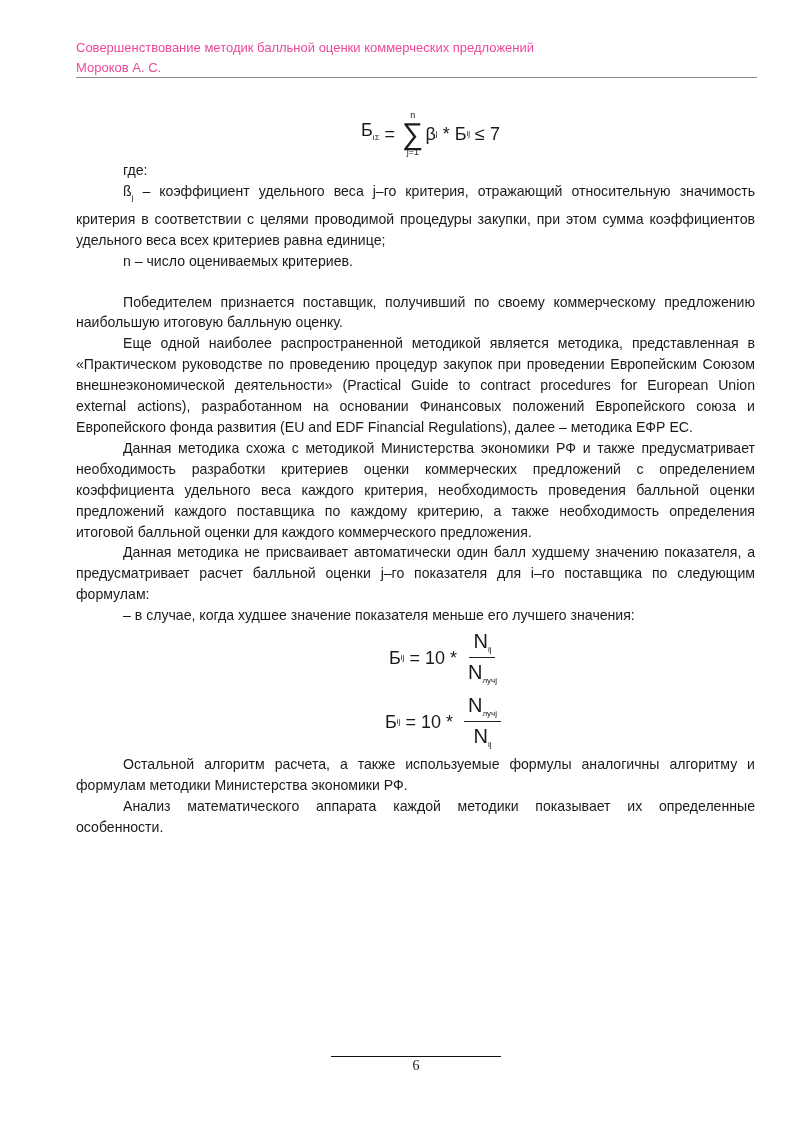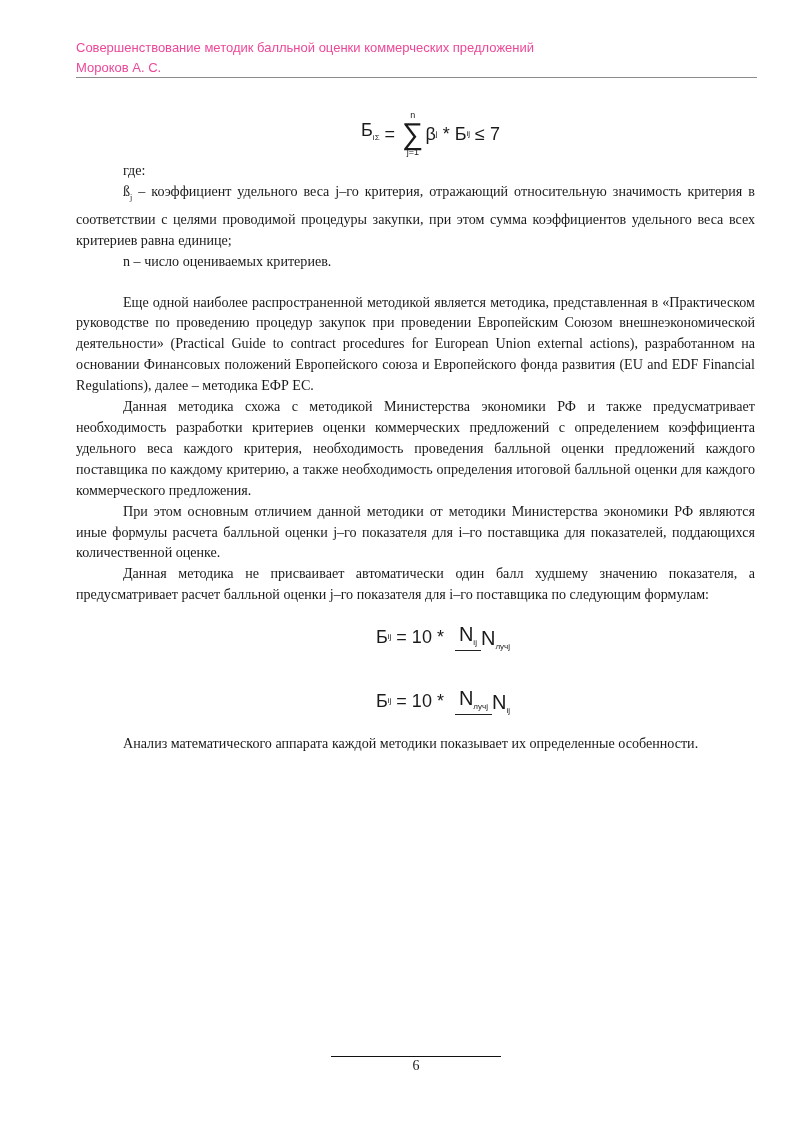--- a/index.html
+++ b/index.html
@@ -2,30 +2,30 @@
 <html><head>
   <meta charset="utf-8">
   <style>
     html, body { margin: 0; padding: 0; background: #ffffff; }
     body { width: 793px; height: 1122px; position: relative; overflow: hidden;
            font-family: "Liberation Sans", "DejaVu Sans", sans-serif; color: #1a1a1a; }
     .header { position: absolute; left: 76px; top: 38px; width: 681px; font-size: 13px; line-height: 20px; color: #ec4899; }
     .header-rule { position: absolute; left: 76px; top: 77px; width: 681px; height: 1px; background: #8c8c8c; }
     .content { position: absolute; left: 76px; top: 108px; width: 679px; font-size: 14.1px; line-height: 20.9px; }
     .p { text-align: justify; text-align-last: left; margin: 0; }
-    .ind { text-indent: 47px; font-family: Liberation Serif, serif; }
+    .ind { text-indent: 47px; }
     .gap { height: 20px; }
     .formula { text-align: center; font-size: 18px; margin: 0; position: relative; }
     .f-main { height: 52px; display: flex; justify-content: center; align-items: center; padding-left: 30px; }
     .sum { display: inline-flex; flex-direction: column; align-items: center; line-height: 1; margin: 0 2px; }
     .sum .lim { font-size: 9px; }
     .sum .sig { font-size: 30px; line-height: 28px; }
     sub.s { font-size: 8px; vertical-align: -4px; text-align: right; }
     .frac-formula { height: 64px; display: flex; justify-content: center; align-items: center; padding-left: 55px; }
-    .frac { display: inline-flex; align-items: center; margin-left: 6px; line-height: 1; }
+    .frac { display: inline-flex; flex-direction: column; align-items: center; margin-left: 6px; line-height: 1; }
     .frac .num { padding: 0 4px 3px 4px; border-bottom: 1px solid #222; font-size: 20px; }
     .frac .den { padding-top: 4px; font-size: 20px; }
     .footer-rule { position: absolute; left: 331px; top: 1056px; width: 170px; height: 1px; background: #111; }
     .page-num { position: absolute; left: 331px; top: 1058px; width: 170px; text-align: center;
                 font-family: "Liberation Serif", "DejaVu Serif", serif; font-size: 14px; }
   </style>
 </head>
 <body>
 
 <div class="header">
@@ -50,42 +50,44 @@
       <sub class="s">ij</sub>
     <span style="white-space:pre"> ≤ 7</span>
   </div>
 
   <p class="p ind">где:</p>
   <p class="p ind"><span>ß</span><sub class="s">j</sub><span> – коэффициент удельного веса j–го критерия, отражающий относительную значимость критерия в соответствии с целями проводимой процедуры закупки, при этом сумма коэффициентов удельного веса всех критериев равна единице;</span></p>
   <p class="p ind">n – число оцениваемых критериев.</p>
 
   <div class="gap"></div>
 
+  <p class="p ind">Победителем признается поставщик, получивший по своему коммерческому предложению наибольшую итоговую балльную оценку.</p>
   <p class="p ind">Еще одной наиболее распространенной методикой является методика, представленная в «Практическом руководстве по проведению процедур закупок при проведении Европейским Союзом внешнеэкономической деятельности» (Practical Guide to contract procedures for European Union external actions), разработанном на основании Финансовых положений Европейского союза и Европейского фонда развития (EU and EDF Financial Regulations), далее – методика ЕФР ЕС.</p>
   <p class="p ind">Данная методика схожа с методикой Министерства экономики РФ и также предусматривает необходимость разработки критериев оценки коммерческих предложений с определением коэффициента удельного веса каждого критерия, необходимость проведения балльной оценки предложений каждого поставщика по каждому критерию, а также необходимость определения итоговой балльной оценки для каждого коммерческого предложения.</p>
-  <p class="p ind">При этом основным отличием данной методики от методики Министерства экономики РФ являются иные формулы расчета балльной оценки j–го показателя для i–го поставщика для показателей, поддающихся количественной оценке.</p>
   <p class="p ind">Данная методика не присваивает автоматически один балл худшему значению показателя, а предусматривает расчет балльной оценки j–го показателя для i–го поставщика по следующим формулам:</p>
 
+  <p class="p ind">– в случае, когда худшее значение показателя меньше его лучшего значения:</p>
   <div class="formula frac-formula">
     <span>Б</span>
       <sub class="s">ij</sub>
     <span style="white-space:pre"> = 10 * </span>
     <span class="frac">
       <span class="num"><span>N</span><sub class="s">ij</sub></span>
       <span class="den"><span>N</span><sub class="s">лучj</sub></span>
     </span>
   </div>
 
   <div class="formula frac-formula">
     <span>Б</span>
       <sub class="s">ij</sub>
     <span style="white-space:pre"> = 10 * </span>
     <span class="frac">
       <span class="num"><span>N</span><sub class="s">лучj</sub></span>
       <span class="den"><span>N</span><sub class="s">ij</sub></span>
     </span>
   </div>
 
+  <p class="p ind">Остальной алгоритм расчета, а также используемые формулы аналогичны алгоритму и формулам методики Министерства экономики РФ.</p>
   <p class="p ind">Анализ математического аппарата каждой методики показывает их определенные особенности.</p>
 </div>
 
 <div class="footer-rule"></div>
 <div class="page-num">6</div>
 
 </body></html>

